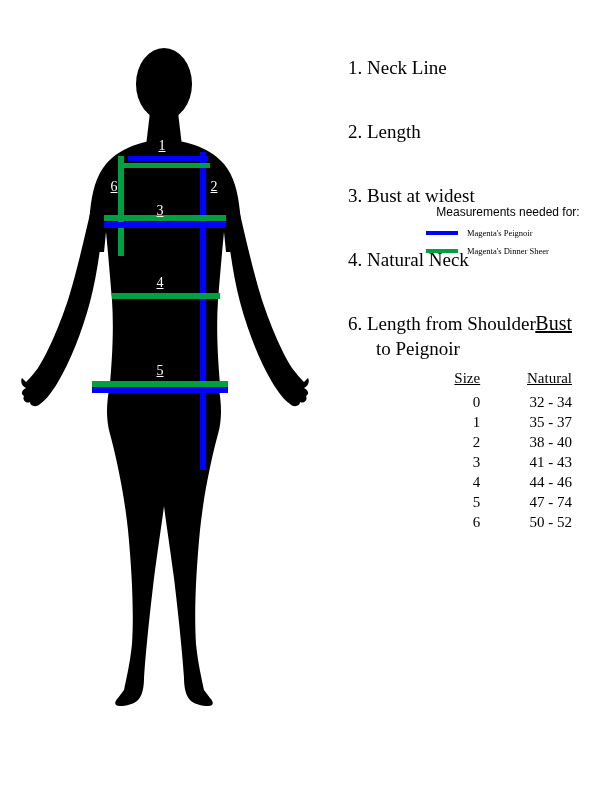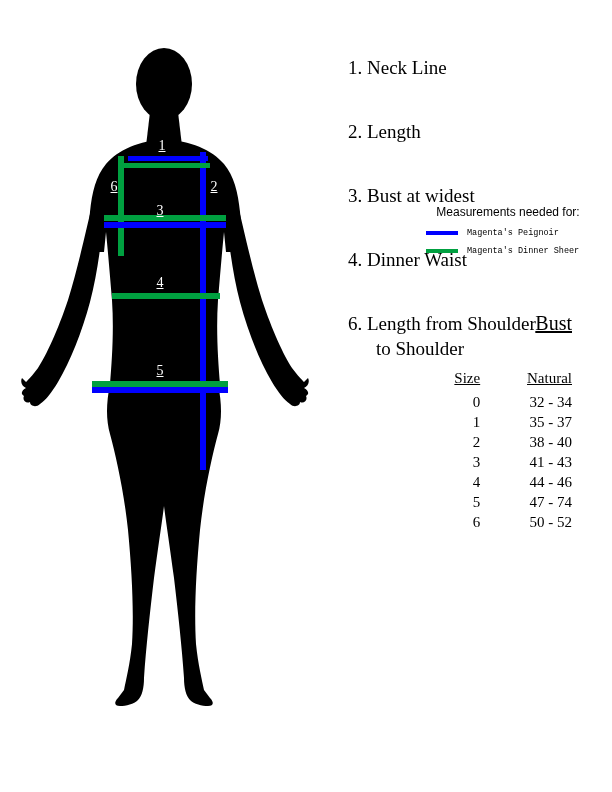--- a/index.html
+++ b/index.html
@@ -54,21 +54,21 @@
     margin-bottom: 8px;
     padding-left: 8px;
   }
   #legend .swatch {
     width: 32px;
     height: 4px;
     margin-right: 9px;
     flex: none;
   }
   #legend .legend-label {
-    font-family: Liberation Mono, monospace;
+    font-family: Liberation Serif, serif;
     font-size: 8.5px;
     white-space: nowrap;
   }
 
   
   #bust-table {
     position: absolute;
     left: 402px;
     top: 312px;
     width: 170px;
@@ -234,26 +234,26 @@
     <div class="m-item">
       <span>2.</span>
       <span>Length</span>
     </div>
     <div class="m-item">
       <span>3.</span>
       <span>Bust at widest</span>
     </div>
     <div class="m-item">
       <span>4.</span>
-      <span>Dinner Waist</span>
+      <span>Natural Neck</span>
     </div>
     <div class="m-item">
       <span>6.</span>
       <span>Length from Shoulder</span>
-      <span class="cont">to Shoulder</span>
+      <span class="cont">to Peignoir</span>
     </div>
   </div>
 
   <div id="legend">
     <div class="legend-title">Measurements needed for:</div>
     <div class="legend-row">
       <span class="swatch" style="background:#0000ff;"></span>
       <span class="legend-label">Magenta's Peignoir</span>
     </div>
     <div class="legend-row">

